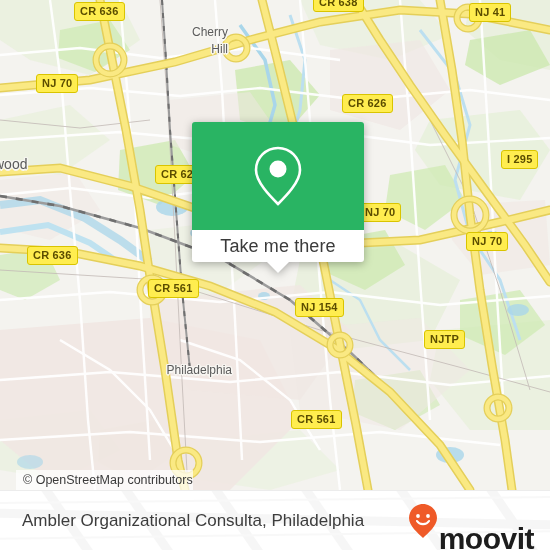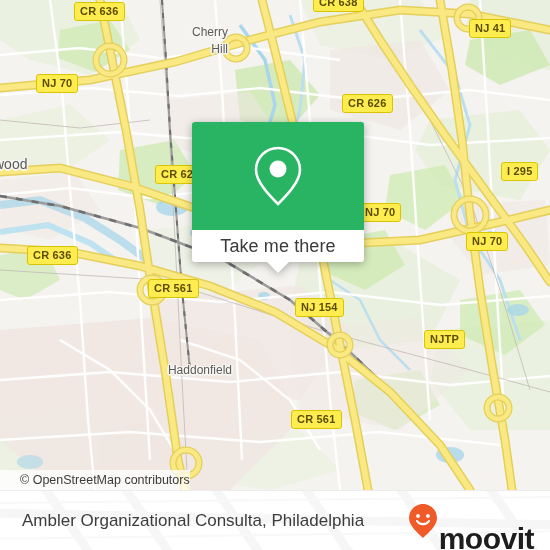--- a/index.html
+++ b/index.html
@@ -87,25 +87,25 @@
     left: 75px; top: 140px;
     width: 0; height: 0;
     border-left: 11px solid transparent;
     border-right: 11px solid transparent;
     border-top: 11px solid #ffffff;
   }
 
   
   #attribution {
     position: absolute;
-    left: 0; top: 470px;
+    left: 16px; top: 470px;
     height: 20px;
     display: flex;
     align-items: center;
-    padding-left: 20px;
+    padding-left: 7px;
     background: rgba(255,255,255,.72);
     color: #3a3a3a;
     font-size: 12.5px;
     z-index: 6;
   }
 
   
   #footer {
     position: absolute;
     left: 0; top: 490px;
@@ -286,28 +286,28 @@
             <circle cx="340" cy="345" r="10"></circle>
           <circle cx="186" cy="463" r="13"></circle>
             <circle cx="498" cy="408" r="11"></circle>
         </g>
       </g>
     </svg>
 
     <div class="place-label" style="left:172px; top:24px; width:56px;">Cherry
 Hill</div>
     <div class="place-label small" style="left:-6px; top:156px; width:56px; text-align:left;">wood</div>
-    <div class="place-label" style="left:132px; top:362px; width:100px;">Haddonfield</div>
+    <div class="place-label" style="left:132px; top:362px; width:100px;">Philadelphia</div>
 
     <div class="shield" style="left:74px;  top:2px;">CR 636</div>
     <div class="shield" style="left:313px; top:-7px;">CR 638</div>
-    <div class="shield" style="left:469px; top:19px;">NJ 41</div>
+    <div class="shield" style="left:469px; top:3px;">NJ 41</div>
     <div class="shield" style="left:36px;  top:74px;">NJ 70</div>
     <div class="shield" style="left:342px; top:94px;">CR 626</div>
-    <div class="shield" style="left:501px; top:162px;">I 295</div>
+    <div class="shield" style="left:501px; top:150px;">I 295</div>
     <div class="shield" style="left:155px; top:165px;">CR 628</div>
     <div class="shield" style="left:359px; top:203px;">NJ 70</div>
     <div class="shield" style="left:466px; top:232px;">NJ 70</div>
     <div class="shield" style="left:27px;  top:246px;">CR 636</div>
     <div class="shield" style="left:148px; top:279px;">CR 561</div>
     <div class="shield" style="left:295px; top:298px;">NJ 154</div>
     <div class="shield" style="left:424px; top:330px;">NJTP</div>
     <div class="shield" style="left:291px; top:410px;">CR 561</div>
 
     <div id="popup">

